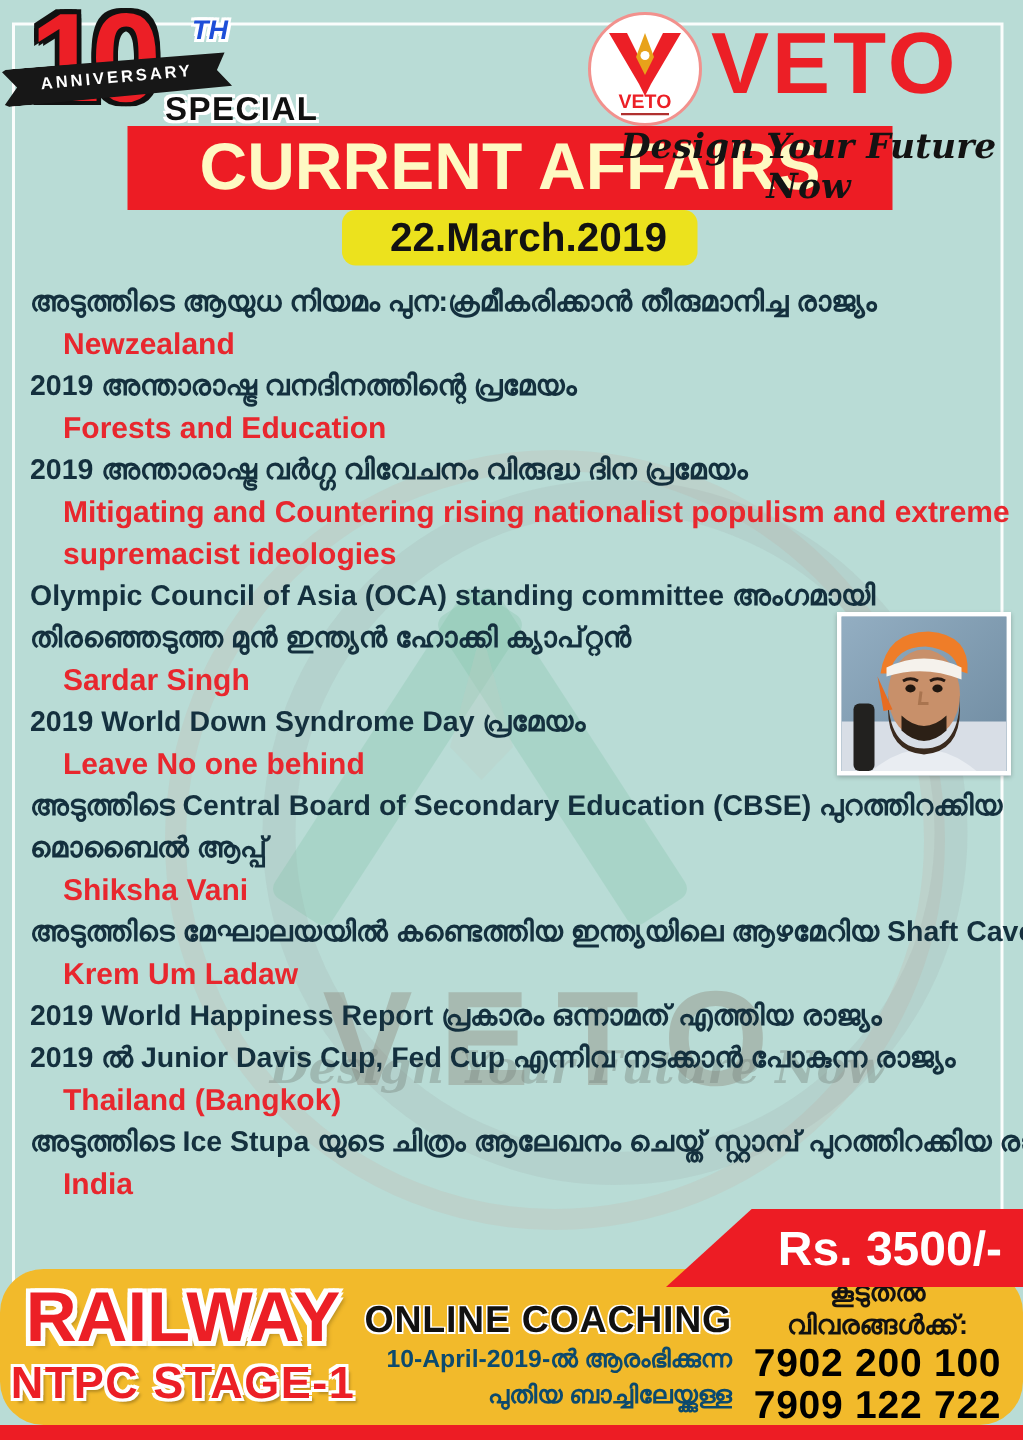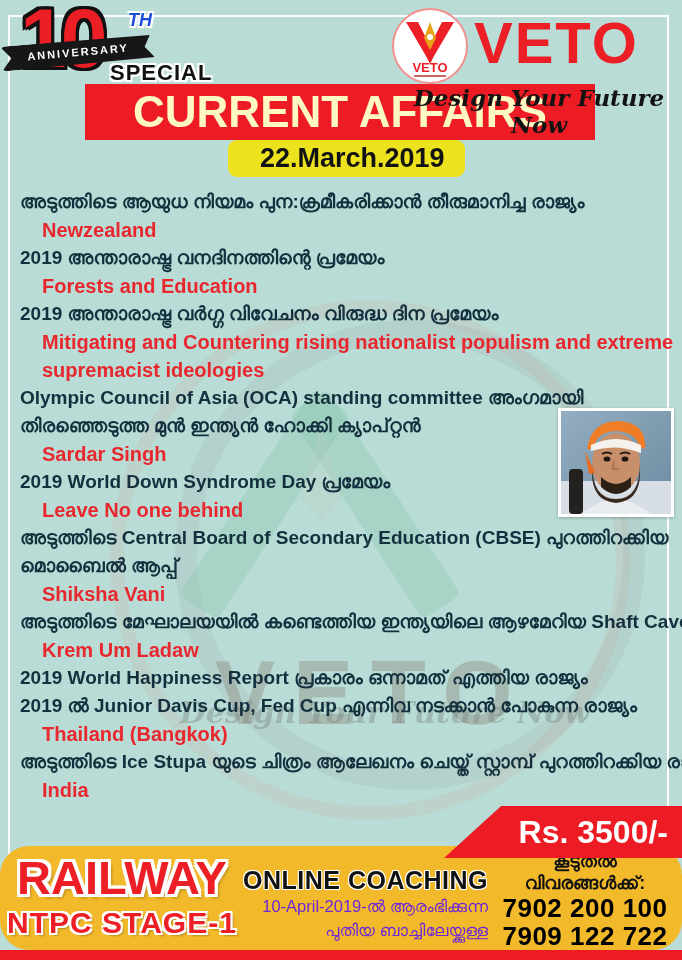--- a/index.html
+++ b/index.html
@@ -118,21 +118,21 @@
   }
   .course-line2 {
     font-size:30px; line-height:38px; font-weight:900; letter-spacing:1px; color:var(--accent_red,#ec1f26);
     text-shadow:-2px -2px 0 #fff,2px -2px 0 #fff,-2px 2px 0 #fff,2px 2px 0 #fff,0 -2px 0 #fff,0 2px 0 #fff, 3px 3px 2px rgba(0,0,0,.25);
   }
   .coaching { position:absolute; left:240px; top:19px; width:248px; text-align:right; }
   .coaching-title {
     font-size:25px; line-height:30px; font-weight:900; letter-spacing:.5px; color:#111;
     text-shadow:-1px -1px 0 #fff,1px -1px 0 #fff,-1px 1px 0 #fff,1px 1px 0 #fff;
   }
-  .coaching-line { font-size:16.5px; line-height:23.5px; font-weight:normal; color:#6d28d9; }
+  .coaching-line { font-size:16.5px; line-height:23.5px; font-weight:bold; color:#0c4a6e; }
   .contact { position:absolute; left:492px; top:4px; width:186px; text-align:center; }
   .contact-label { font-size:18px; line-height:22px; font-weight:bold; color:#121212; }
   .contact-phone { font-size:26px; line-height:28px; font-weight:900; color:#000; letter-spacing:.5px; }
 </style>
 </head>
 <body>
 
 <div class="poster">
 
   <div class="frame"></div>

